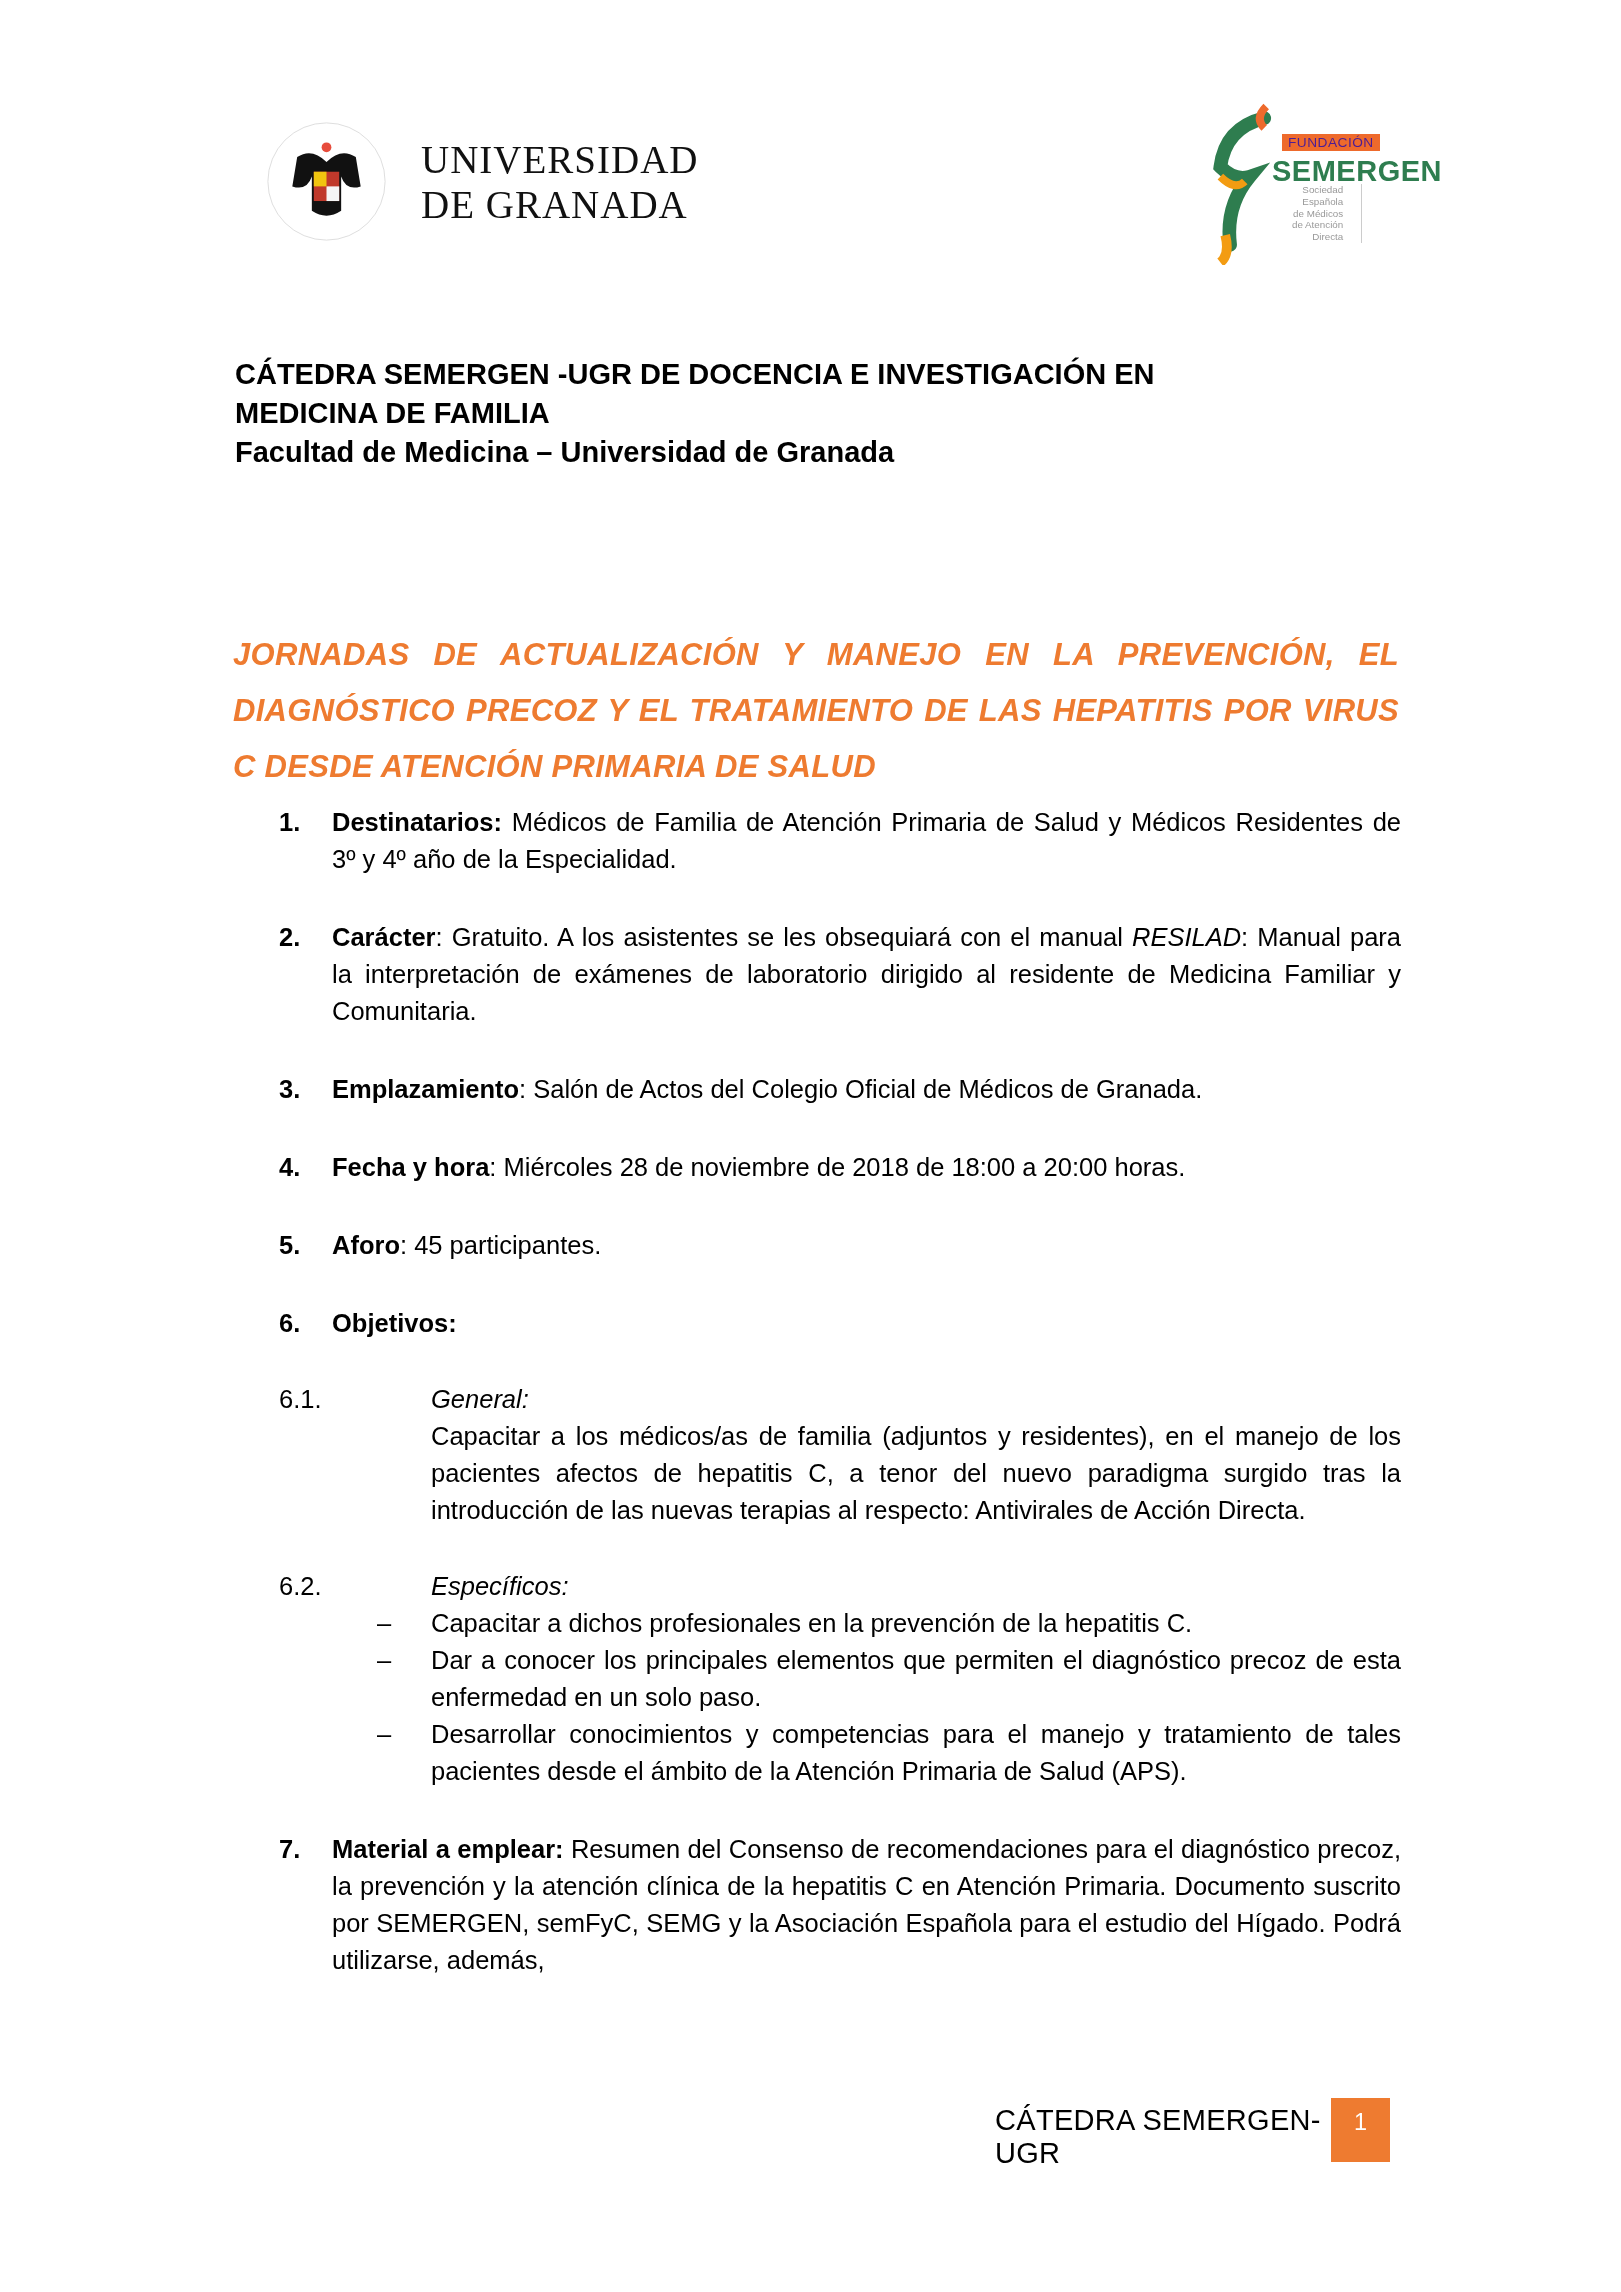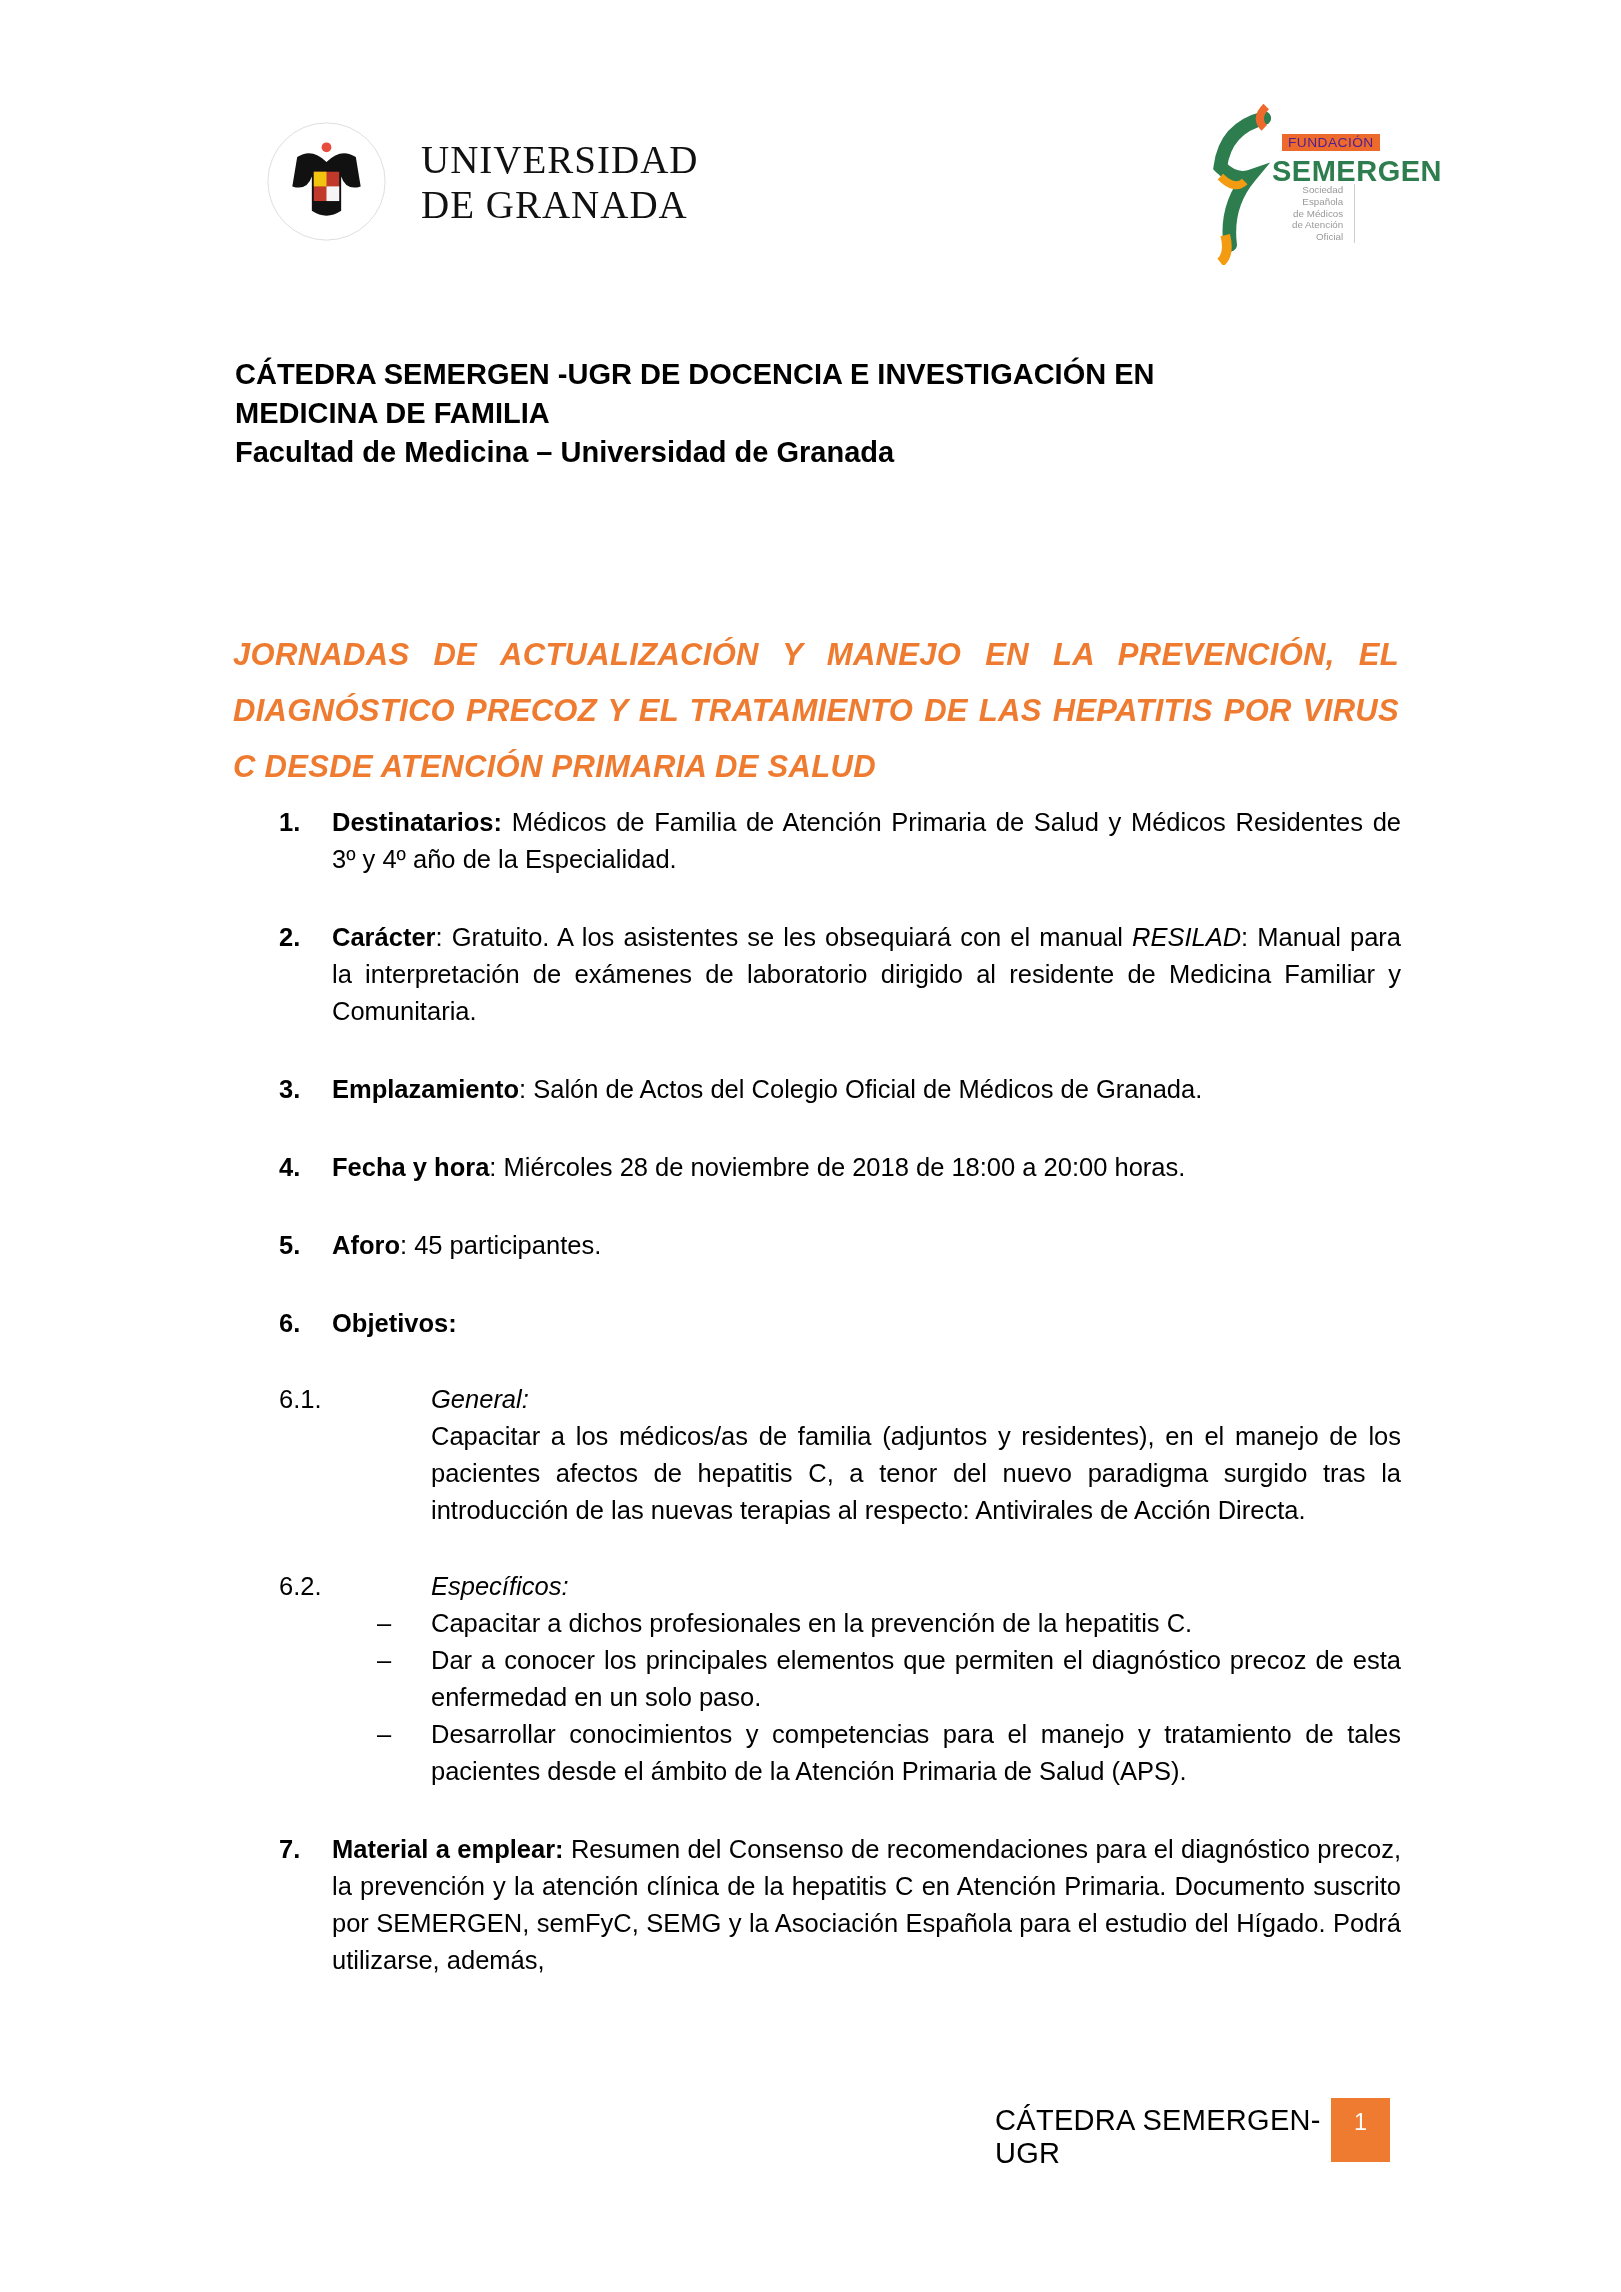--- a/index.html
+++ b/index.html
@@ -10,21 +10,21 @@
   
   .ugr-logo { position:absolute; left:245px; top:108px; width:470px; height:147px; }
   .ugr-seal { position:absolute; left:17.6px; top:9.8px; width:127px; height:127px; }
   .ugr-text { position:absolute; left:176px; top:29px; font-family:"Liberation Serif", serif;
               font-size:39px; line-height:45px; letter-spacing:1px; color:#111; }
   .sem-logo { position:absolute; left:1196px; top:98px; width:196px; height:167px; }
   .sem-fund { position:absolute; left:86px; top:36px; background:#ee6a2c; color:#4c1d95;
               font-size:13.7px; padding:1px 5.9px; letter-spacing:0.5px; }
   .sem-name { position:absolute; left:76px; top:57px; color:#2e7d4f; font-weight:bold;
               font-size:29px; letter-spacing:0.5px; }
-  .sem-sub  { position:absolute; left:96px; top:86px; color:#999; font-size:9.8px; line-height:11.8px; text-align:right; border-right:1px solid #ccc; padding-right:11px;}
+  .sem-sub  { position:absolute; left:96px; top:86px; color:#999; font-size:9.8px; line-height:11.8px; text-align:right; border-right:1px solid #ccc; padding-right:18px;}
 
   
   .title-block { position:absolute; left:235px; top:355px; width:1151px; text-align:left;
                  font-weight:bold; font-size:29px; line-height:39px; }
   .title-block div { margin:0; }
   .orange-title { position:absolute; left:233px; top:627px; width:1166px;
                   color:#ee7b30; font-weight:bold; font-style:italic; font-size:31px;
                   line-height:56px; text-align:justify; text-align-last:left; letter-spacing:0.3px; }
 
   
@@ -72,21 +72,21 @@
       <path d="M25 80 Q40 95 50 85" stroke="#f39c12" stroke-width="8" fill="none"></path>
       <path d="M30 140 Q35 160 25 168" stroke="#f39c12" stroke-width="10" fill="none"></path>
     </svg>
     <div class="sem-fund">FUNDACIÓN</div>
     <div class="sem-name">SEMERGEN</div>
     <div class="sem-sub">
       <div>Sociedad</div>
       <div>Española</div>
       <div>de Médicos</div>
       <div>de Atención</div>
-      <div>Oficial</div>
+      <div>Directa</div>
     </div>
   </div>
 
   <div class="title-block">
     <div>CÁTEDRA SEMERGEN -UGR DE DOCENCIA E INVESTIGACIÓN EN</div>
     <div>MEDICINA DE FAMILIA</div>
     <div>Facultad de Medicina – Universidad de Granada</div>
   </div>
 
   <div class="orange-title">JORNADAS DE ACTUALIZACIÓN Y MANEJO EN LA PREVENCIÓN, EL DIAGNÓSTICO PRECOZ Y EL TRATAMIENTO DE LAS HEPATITIS POR VIRUS C DESDE ATENCIÓN PRIMARIA DE SALUD</div>

